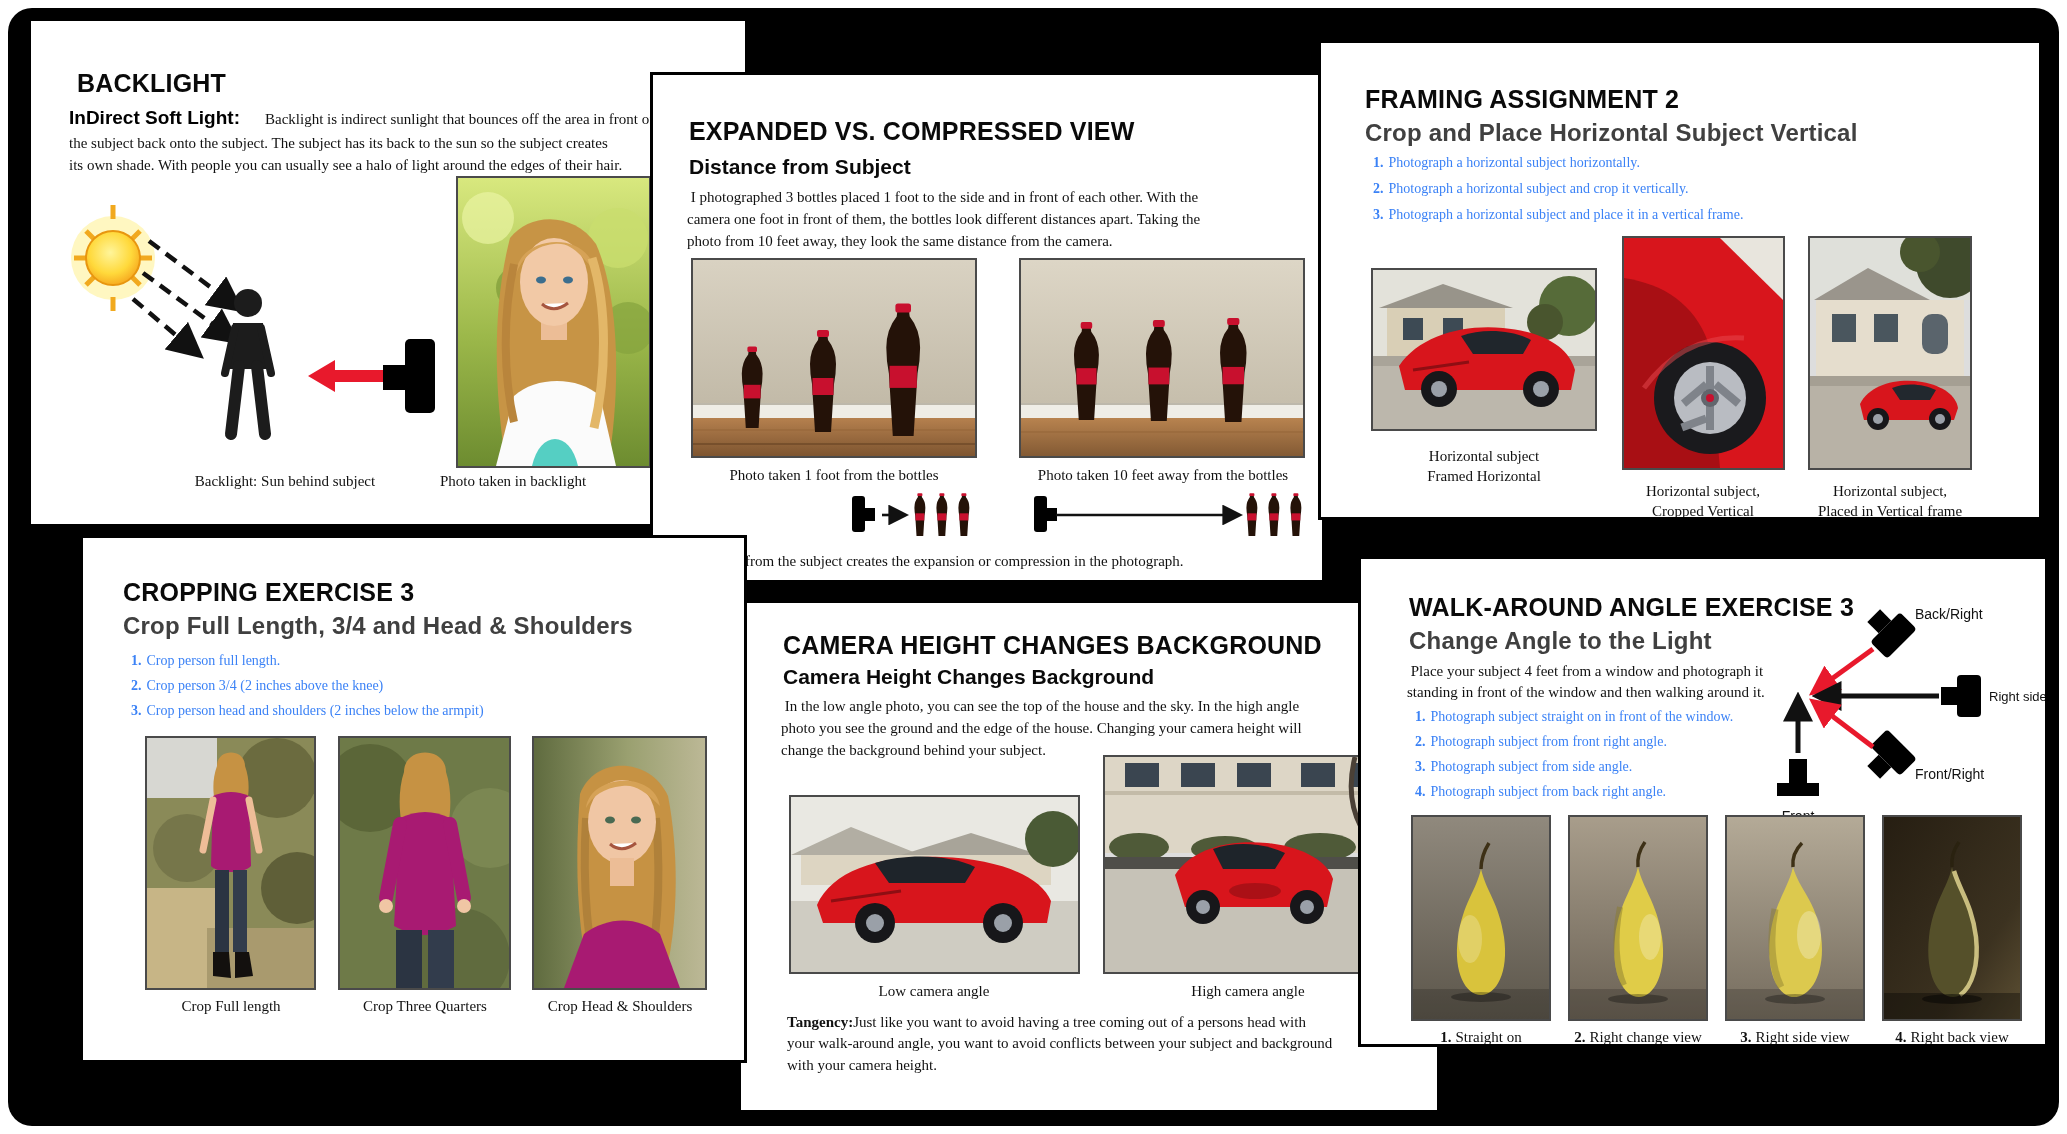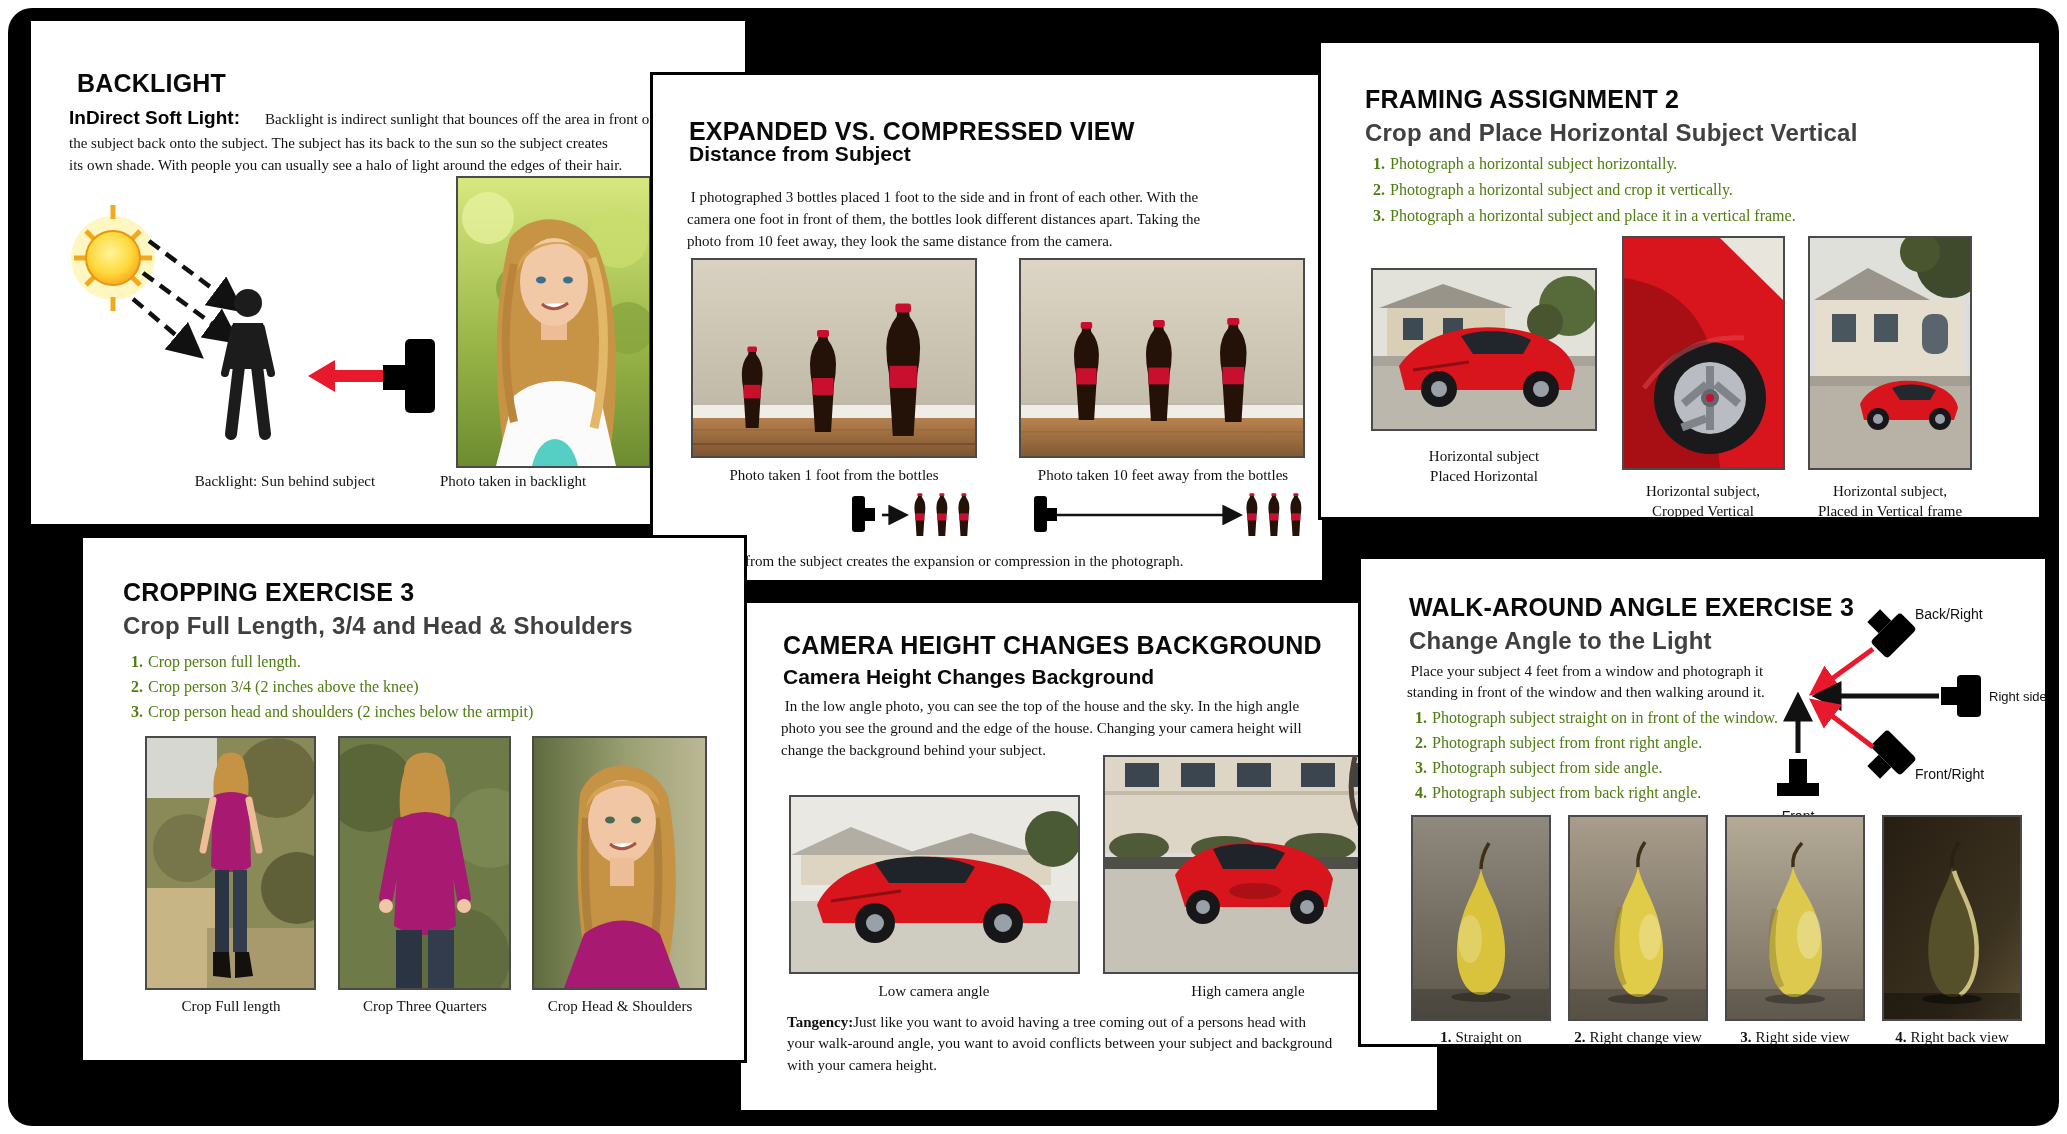--- a/index.html
+++ b/index.html
@@ -6,21 +6,21 @@
   .stage{position:relative;width:2067px;height:1134px;background:#fff;overflow:hidden;border-radius:6px;}
   .bg{position:absolute;left:8px;top:8px;right:8px;bottom:8px;background:#000;border-radius:24px;}
   .card{position:absolute;background:#fff;border:3px solid #000;box-sizing:border-box;overflow:hidden;}
   .abs{position:absolute;}
   .t1{position:absolute;margin:0;font-family:"Liberation Sans",sans-serif;font-weight:bold;font-size:25px;letter-spacing:.2px;color:#0a0a0a;white-space:pre;}
   .t2{position:absolute;margin:0;font-family:"Liberation Sans",sans-serif;font-weight:bold;font-size:24px;letter-spacing:.2px;color:#404040;white-space:pre;}
   .t3{position:absolute;margin:0;font-family:"Liberation Sans",sans-serif;font-weight:bold;font-size:20px;color:#0a0a0a;white-space:pre;}
   .lead{font-family:"Liberation Sans",sans-serif;font-weight:bold;font-size:19px;margin-right:25px;}
   .ser{font-family:"Liberation Serif",serif;font-size:15px;color:#111;}
   .line{position:absolute;white-space:pre;line-height:21px;}
-  .li{position:absolute;white-space:pre;font-family:"Liberation Serif",serif;font-size:16px;color:#4d7c0f;}
+  .li{position:absolute;white-space:pre;font-family:"Liberation Serif",serif;font-size:14px;color:#3b82f6;}
   .li b{font-family:"Liberation Serif",serif;font-weight:bold;margin-right:5px;}
   .cap{position:absolute;text-align:center;font-family:"Liberation Serif",serif;font-size:15px;color:#111;line-height:20px;white-space:pre-line;}
   .cap b{margin-right:4px;}
   .photo{position:absolute;border:2px solid #4a4a4a;box-sizing:border-box;overflow:hidden;background:#ddd;}
   .photo svg{display:block;}
   svg text{font-family:"Liberation Sans",sans-serif;}
 </style>
 </head>
 <body>
 
@@ -104,21 +104,21 @@
         <path d="M134,80 C150,130 148,200 136,250" stroke="#e3b768" stroke-width="9" fill="none"></path>
         <path d="M56,86 C44,140 46,200 56,244" stroke="#b9853c" stroke-width="8" fill="none"></path>
       </svg>
     </div>
     <div class="cap" style="left:104px;top:450px;width:300px">Backlight: Sun behind subject</div>
     <div class="cap" style="left:332px;top:450px;width:300px">Photo taken in backlight</div>
   </section>
 
   <section class="card" style="left:650px;top:72px;width:675px;height:511px;z-index:2">
     <h1 class="t1" style="left:36px;top:42px">EXPANDED VS. COMPRESSED VIEW</h1>
-    <h2 class="t3" style="left:36px;top:67px;font-size:21px">Distance from Subject</h2>
+    <h2 class="t3" style="left:36px;top:80px;font-size:21px">Distance from Subject</h2>
     <div class="line ser" style="left:34px;top:112px"> I photographed 3 bottles placed 1 foot to the side and in front of each other. With the</div>
     <div class="line ser" style="left:34px;top:134px">camera one foot in front of them, the bottles look different distances apart. Taking the</div>
     <div class="line ser" style="left:34px;top:156px">photo from 10 feet away, they look the same distance from the camera.</div>
 
     <div class="photo" style="left:38px;top:183px;width:286px;height:200px">
       <svg width="282" height="196" viewBox="0 0 282 196">
         <defs>
           <linearGradient id="wall1" x1="0" y1="0" x2="0" y2="1">
               <stop offset="0%" stop-color="#d9d2c2"></stop>
               <stop offset="100%" stop-color="#c2baa8"></stop>
@@ -265,21 +265,21 @@
           <rect y="138" width="160" height="10" fill="#a59f93"></rect>
         <path d="M50,166 C60,146 88,140 112,144 C134,148 146,158 148,170 L144,182 L54,182 Z" fill="#d8151c"></path>
         <path d="M82,150 C96,144 114,146 126,152 L120,162 L90,162 Z" fill="#22282e"></path>
         <circle cx="68" cy="181" r="11" fill="#17171a"></circle>
           <circle cx="130" cy="181" r="11" fill="#17171a"></circle>
         <circle cx="68" cy="181" r="5" fill="#9aa0a8"></circle>
           <circle cx="130" cy="181" r="5" fill="#9aa0a8"></circle>
       </svg>
     </div>
     <div class="cap" style="left:43px;top:403px;width:240px">Horizontal subject
-Placed Horizontal</div>
+Framed Horizontal</div>
     <div class="cap" style="left:262px;top:438px;width:240px">Horizontal subject,
 Cropped Vertical</div>
     <div class="cap" style="left:449px;top:438px;width:240px">Horizontal subject,
 Placed in Vertical frame</div>
   </section>
 
   <section class="card" style="left:738px;top:600px;width:702px;height:513px;z-index:4">
     <h1 class="t1" style="left:42px;top:28px">CAMERA HEIGHT CHANGES BACKGROUND</h1>
     <h2 class="t3" style="left:42px;top:62px;font-size:21px">Camera Height Changes Background</h2>
     <div class="line ser" style="left:40px;top:93px"> In the low angle photo, you can see the top of the house and the sky. In the high angle</div>

